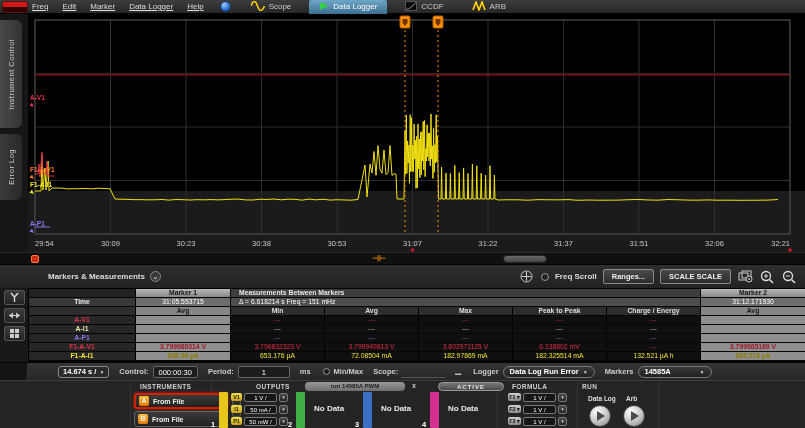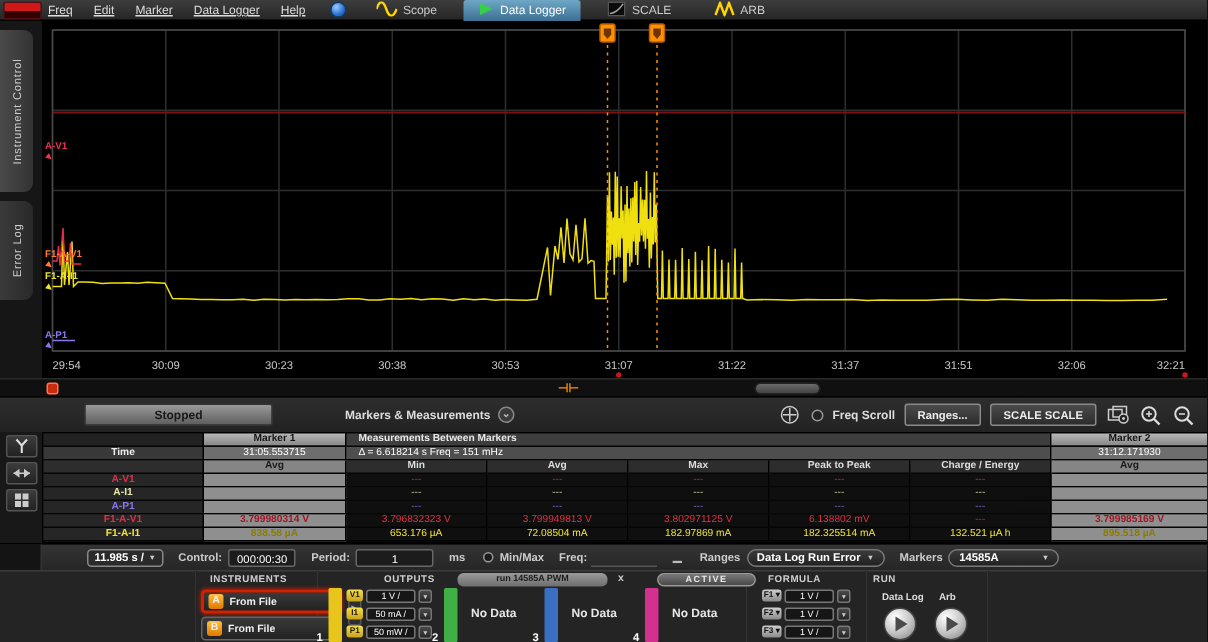--- a/index.html
+++ b/index.html
@@ -18,21 +18,21 @@
 
   
   .body{position:absolute;left:0;top:14px;width:805px;height:238px;display:flex;}
   .sidebar{width:28px;height:238px;background:#161616;position:relative;}
   .side-tab{position:absolute;left:0;width:22px;background:linear-gradient(90deg,#4a4a4a,#333);border-radius:0 6px 6px 0;color:#ccc;font-size:7.5px;display:flex;align-items:center;justify-content:center;}
   .side-tab span{writing-mode:vertical-rl;transform:rotate(180deg);white-space:nowrap;letter-spacing:.5px;}
   #tab-ic{top:6px;height:108px;}
   #tab-el{top:120px;height:66px;background:linear-gradient(90deg,#3a3a3a,#292929);}
 
   
-  .chart-wrap{position:relative;width:777px;height:238px;background:#000;}
+  .chart-wrap{position:relative;width:777px;height:177px;background:#000;}
   .ch-label{position:absolute;font-size:6.5px;font-weight:bold;line-height:7px;}
   .ch-label .arr{display:inline-block;transform:rotate(38deg) scale(.8);font-size:6px;}
 
   
   .scrollrow{position:absolute;left:0;top:252px;width:805px;height:12px;background:#101010;border-top:1px solid #2a2a2a;}
   .rec-ic{position:absolute;left:31px;top:2px;width:8px;height:8px;background:#c92a12;border-radius:2px;border:1px solid #ff7744;}
   .scroll-thumb{position:absolute;left:503px;top:2px;width:44px;height:8px;background:linear-gradient(#6a6a6a,#444);border-radius:4px;border:1px solid #222;}
   .scroll-mark{position:absolute;left:372px;top:2px;width:12px;height:8px;color:#ff9000;font-size:8px;line-height:8px;font-weight:bold;}
 
   
@@ -128,21 +128,21 @@
           <span><svg width="10" height="10">
               <polygon points="1,1 9.5,5 1,9" fill="#35d045"></polygon>
             </svg></span>
           <span>Data Logger</span>
         </div>
         <div class="apptab">
           <span><svg width="12" height="10">
               <rect x="0.5" y="0.5" width="11" height="9" fill="#0a0a0a" stroke="#555"></rect>
               <path d="M1.5,8 C4,8 7,6.5 10.5,1.5" stroke="#999" fill="none"></path>
             </svg></span>
-          <span>SCALE</span>
+          <span>CCDF</span>
         </div>
         <div class="apptab">
           <span><svg width="14" height="10" viewBox="0 0 14 10">
               <path d="M1,9 L4,1 L7,9 L10,1 L13,9" fill="none" stroke="#ffd400" stroke-width="1.6"></path>
             </svg></span>
           <span>ARB</span>
         </div>
       </div>
   </header>
 
@@ -207,21 +207,20 @@
     </div>
   </div>
 
   <div class="scrollrow">
     <div class="rec-ic"></div>
     <div class="scroll-mark">⊣⊢</div>
     <div class="scroll-thumb"></div>
   </div>
 
   <div class="toolbar">
-    <div class="btn-stopped">Stopped</div>
     <div class="mm-label">
       <span>Markers &amp; Measurements</span>
       <span class="chev">⌄</span>
     </div>
     <div class="tb-right">
       <span class="tb-ic">
         <svg width="13" height="13">
             <circle cx="6.5" cy="6.5" r="5.5" fill="none" stroke="#ccc"></circle>
             <path d="M6.5,2 V11 M2,6.5 H11" stroke="#ccc"></path>
           </svg>
@@ -334,34 +333,34 @@
         <div class="cell c-val" style="color: rgb(240, 228, 50);">182.97869 mA</div>
         <div class="cell c-val" style="color: rgb(240, 228, 50);">182.325514 mA</div>
         <div class="cell c-val" style="color: rgb(240, 228, 50);">132.521 µA h</div>
         <div class="cell c-mk" style="color: rgb(138, 124, 0);">895.518 µA</div>
       </div>
   </div>
 
   <div class="statusbar">
     <div class="sb-corner"></div>
     <div class="pill">
-        <span>11.985 s /</span>
+        <span>14.674 s /</span>
         <span class="da">▼</span>
       </div>
     <span class="sb-lab">Control:</span>
     <span class="sb-box">000:00:30</span>
     <span class="sb-lab">Period:</span>
     <span class="sb-box sb-input">1</span>
     <span class="sb-lab">ms</span>
     <span class="radio"></span>
     <span class="sb-lab" style="margin-left:4px;">Min/Max</span>
-    <span class="sb-lab">Freq:</span>
+    <span class="sb-lab">Scope:</span>
     <span class="file-box"></span>
     <span class="dash-btn">▁</span>
-    <span class="sb-lab">Ranges</span>
+    <span class="sb-lab">Logger</span>
     <div class="ddl">
         <span>Data Log Run Error</span>
         <span class="da">▼</span>
       </div>
     <span class="sb-lab">Markers</span>
     <div class="ddl" style="width:74px;justify-content:space-between;">
         <span>14585A</span>
         <span class="da">▼</span>
       </div>
   </div>

